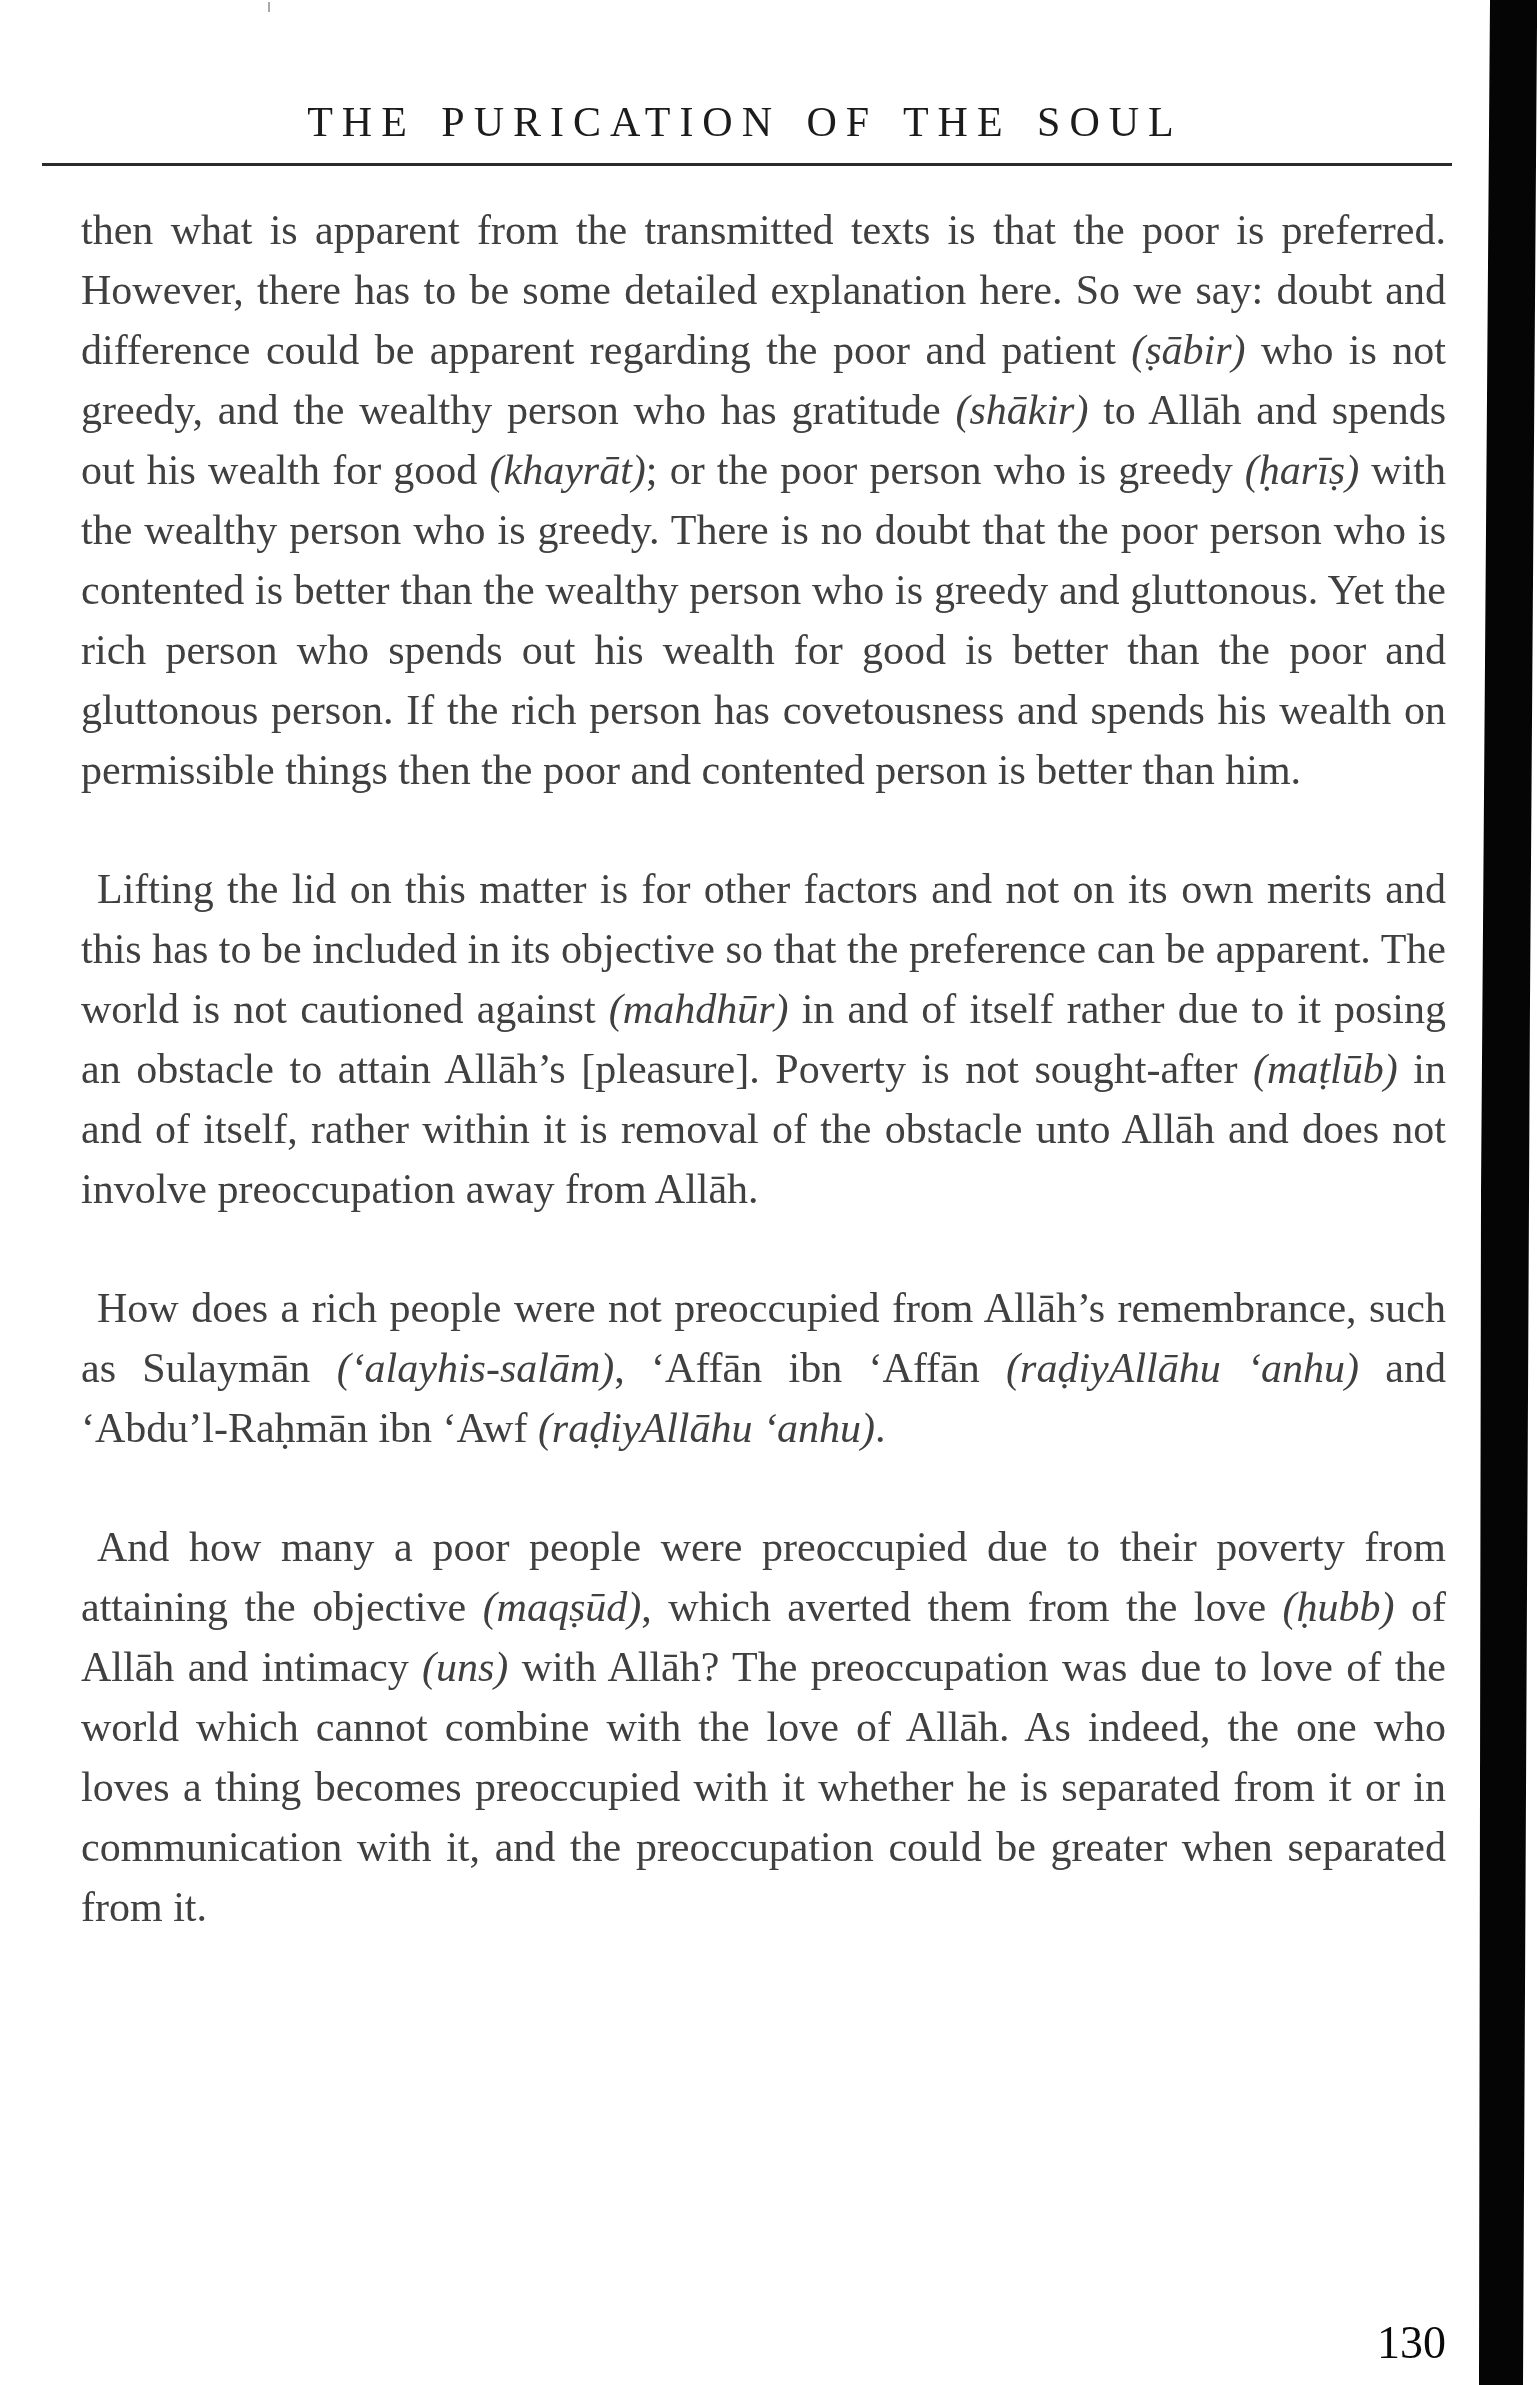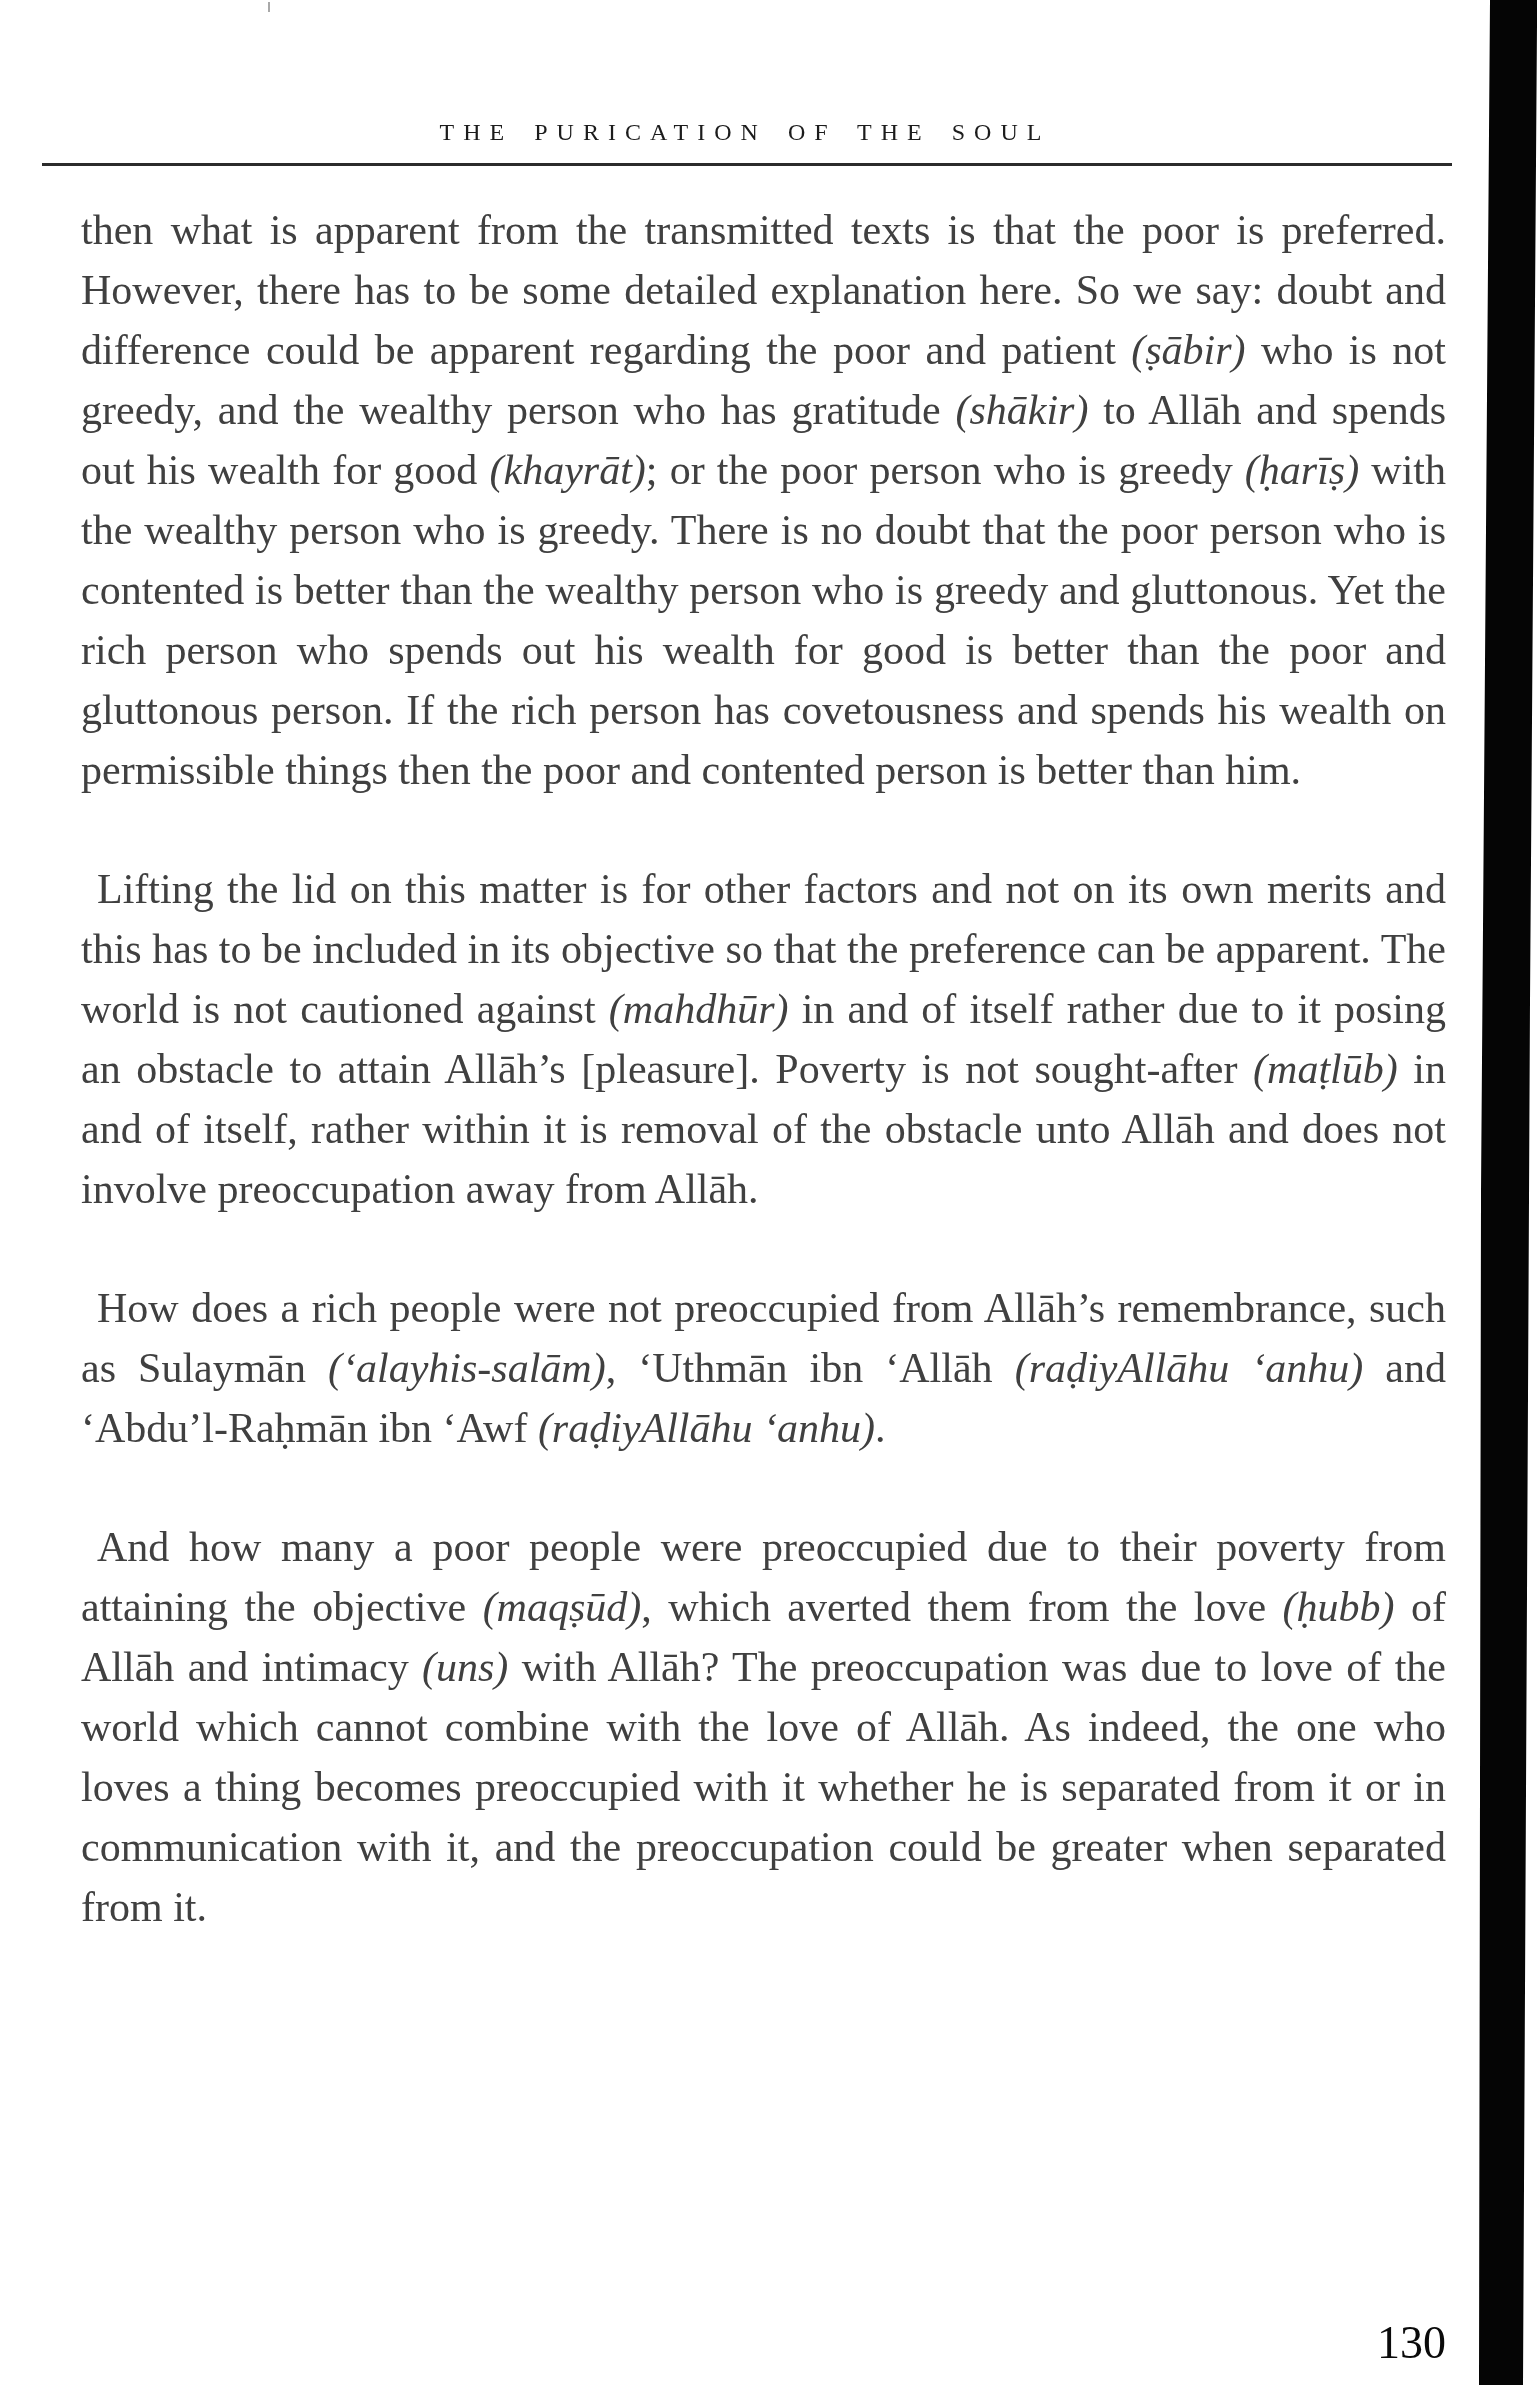--- a/index.html
+++ b/index.html
@@ -7,25 +7,25 @@
     position: relative;
     width: 1537px;
     height: 2385px;
     background: #ffffff;
     overflow: hidden;
     font-family: "Liberation Serif", "DejaVu Serif", serif;
     color: #0a0a0a;
   }
   .running-head {
     position: absolute;
-    top: 112px;
+    top: 102px;
     left: 0;
     width: 1490px;
     text-align: center;
-    font-size: 24px;
+    font-size: 42px;
     line-height: 40px;
     letter-spacing: 9px;
     word-spacing: 6px;
     color: #1c1c1c;
     white-space: nowrap;
   }
   .header-rule {
     position: absolute;
     top: 163px;
     left: 42px;
@@ -77,18 +77,18 @@
 </head>
 <body>
 
 <div class="page">
   <div class="speck"></div>
   <div class="running-head">THE PURICATION OF THE SOUL</div>
   <div class="header-rule"></div>
   <div class="page-body">
       <p><span>then what is apparent from the transmitted texts is that the poor is preferred. However, there has to be some detailed explanation here. So we say: doubt and difference could be apparent regarding the poor and patient </span><i>(ṣābir)</i><span> who is not greedy, and the wealthy person who has gratitude </span><i>(shākir)</i><span> to Allāh and spends out his wealth for good </span><i>(khayrāt)</i><span>; or the poor person who is greedy </span><i>(ḥarīṣ)</i><span> with the wealthy person who is greedy. There is no doubt that the poor person who is contented is better than the wealthy person who is greedy and gluttonous. Yet the rich person who spends out his wealth for good is better than the poor and gluttonous person. If the rich person has covetousness and spends his wealth on permissible things then the poor and contented person is better than him.</span></p>
       <p class="indent"><span>Lifting the lid on this matter is for other factors and not on its own merits and this has to be included in its objective so that the preference can be apparent. The world is not cautioned against </span><i>(mahdhūr)</i><span> in and of itself rather due to it posing an obstacle to attain Allāh’s [pleasure]. Poverty is not sought-after </span><i>(maṭlūb)</i><span> in and of itself, rather within it is removal of the obstacle unto Allāh and does not involve preoccupation away from Allāh.</span></p>
-      <p class="indent"><span>How does a rich people were not preoccupied from Allāh’s remembrance, such as Sulaymān </span><i>(‘alayhis-salām)</i><span>, ‘Uthmān ibn ‘Allāh </span><i>(raḍiyAllāhu ‘anhu)</i><span> and ‘Abdu’l-Raḥmān ibn ‘Awf </span><i>(raḍiyAllāhu ‘anhu)</i><span>.</span></p>
+      <p class="indent"><span>How does a rich people were not preoccupied from Allāh’s remembrance, such as Sulaymān </span><i>(‘alayhis-salām)</i><span>, ‘Affān ibn ‘Affān </span><i>(raḍiyAllāhu ‘anhu)</i><span> and ‘Abdu’l-Raḥmān ibn ‘Awf </span><i>(raḍiyAllāhu ‘anhu)</i><span>.</span></p>
       <p class="indent"><span>And how many a poor people were preoccupied due to their poverty from attaining the objective </span><i>(maqṣūd)</i><span>, which averted them from the love </span><i>(ḥubb)</i><span> of Allāh and intimacy </span><i>(uns)</i><span> with Allāh? The preoccupation was due to love of the world which cannot combine with the love of Allāh. As indeed, the one who loves a thing becomes preoccupied with it whether he is separated from it or in communication with it, and the preoccupation could be greater when separated from it.</span></p>
     </div>
   <div class="page-number">130</div>
   <div class="spine"></div>
 </div>
 
 </body></html>

